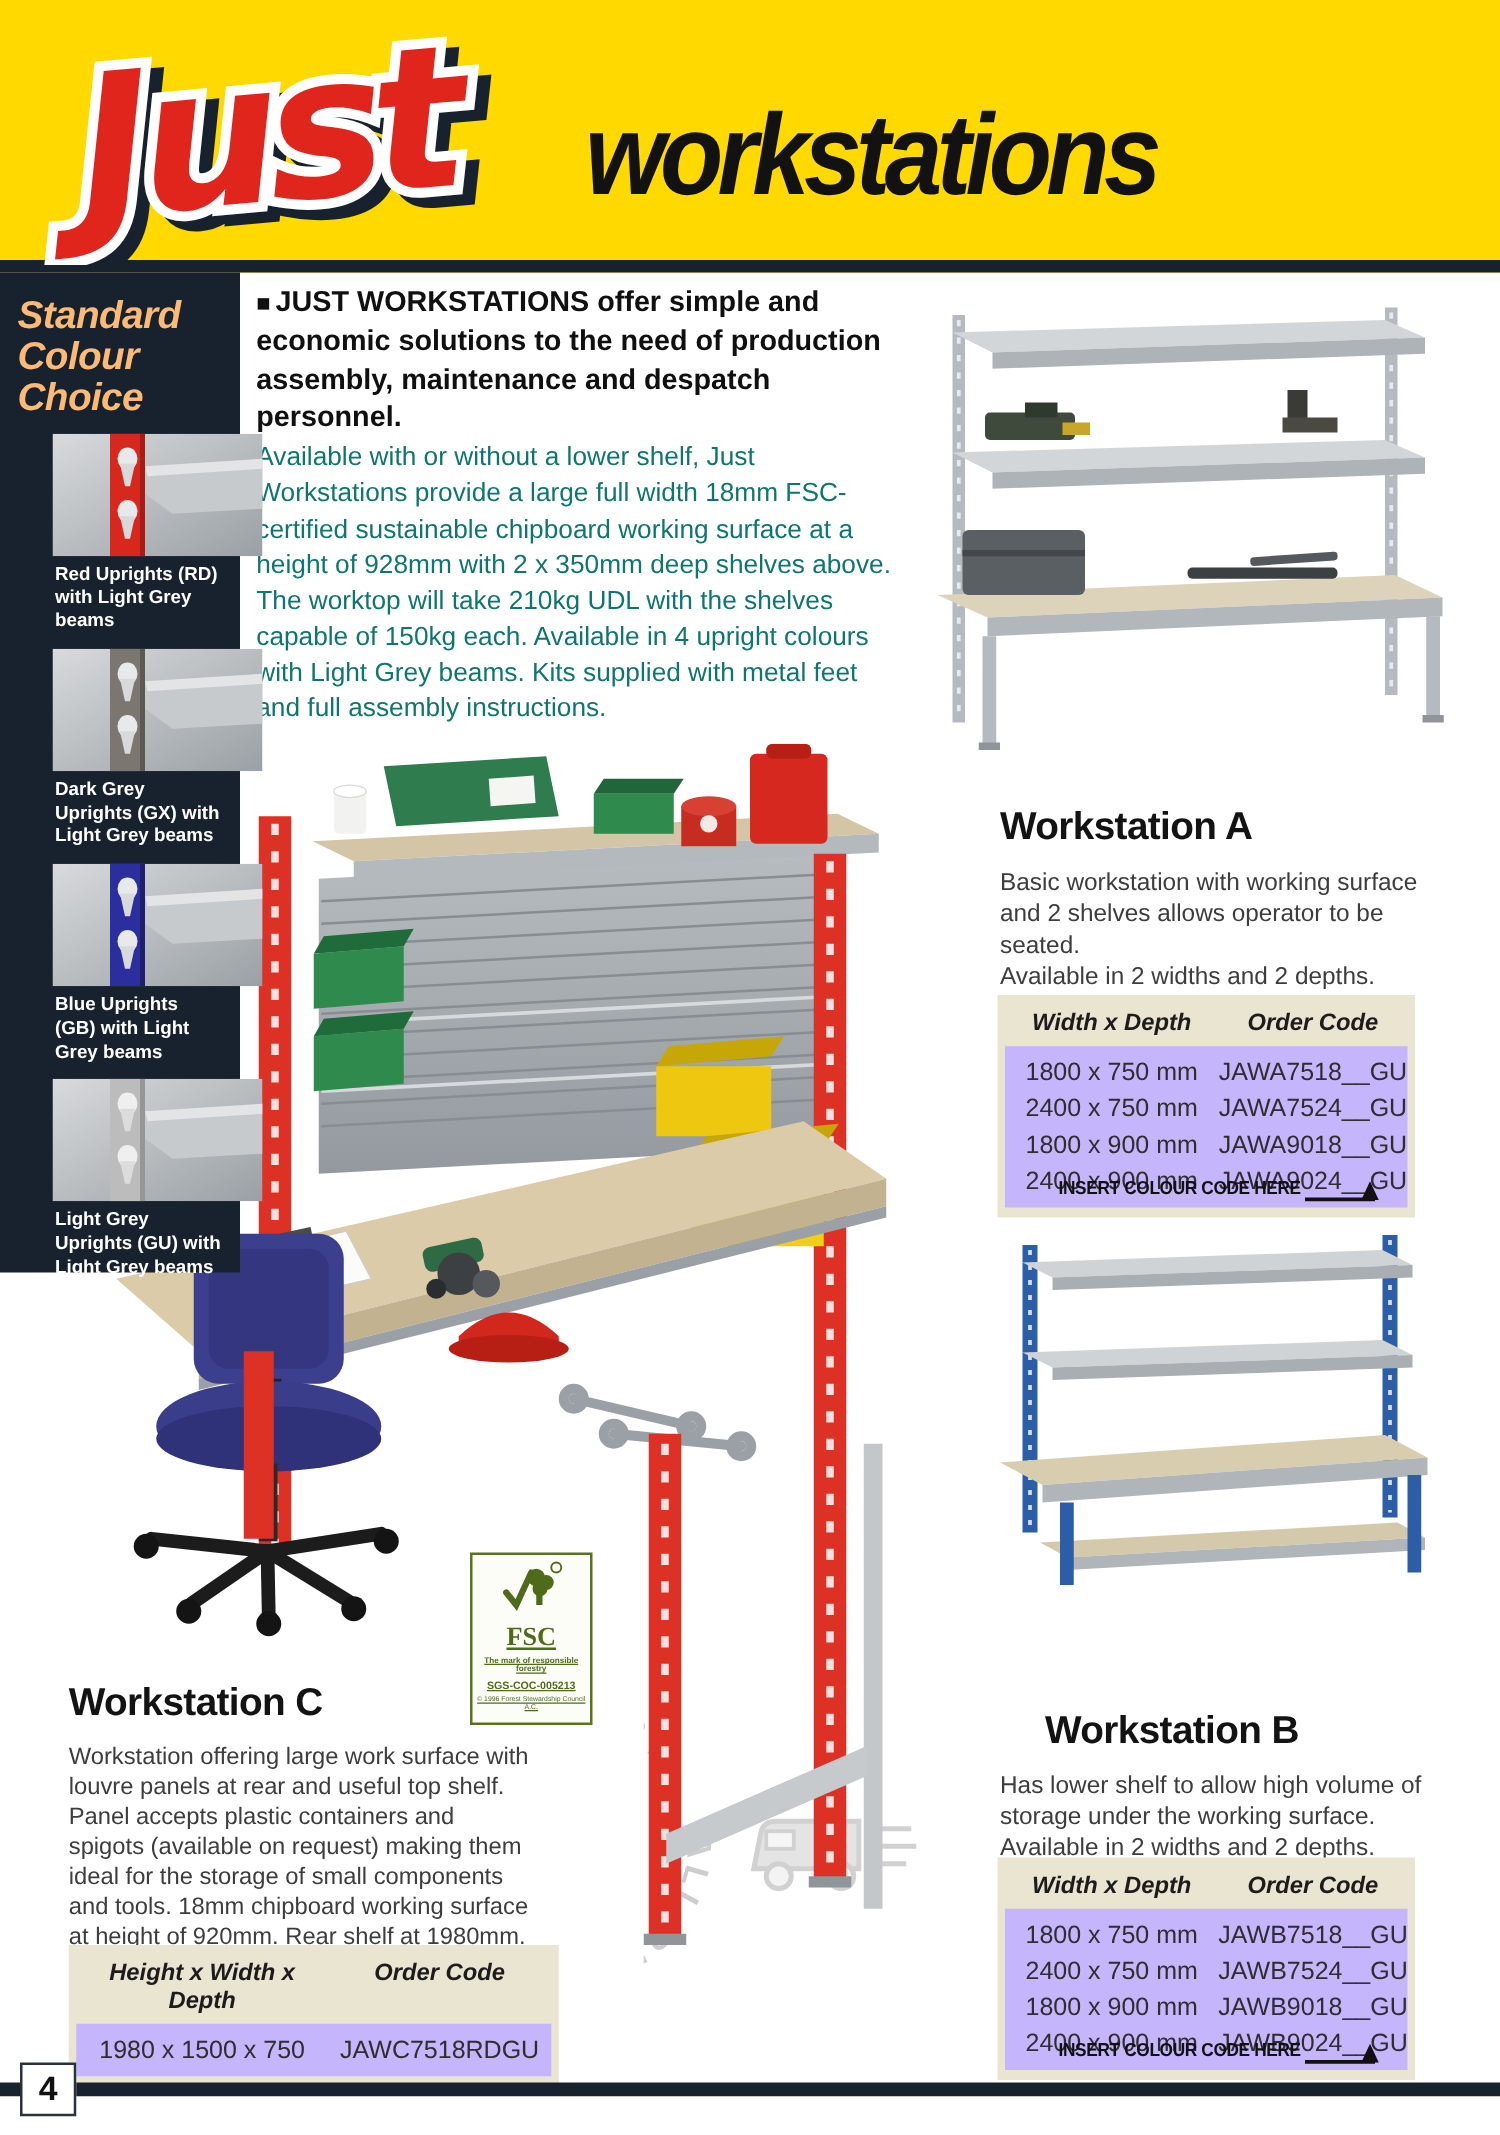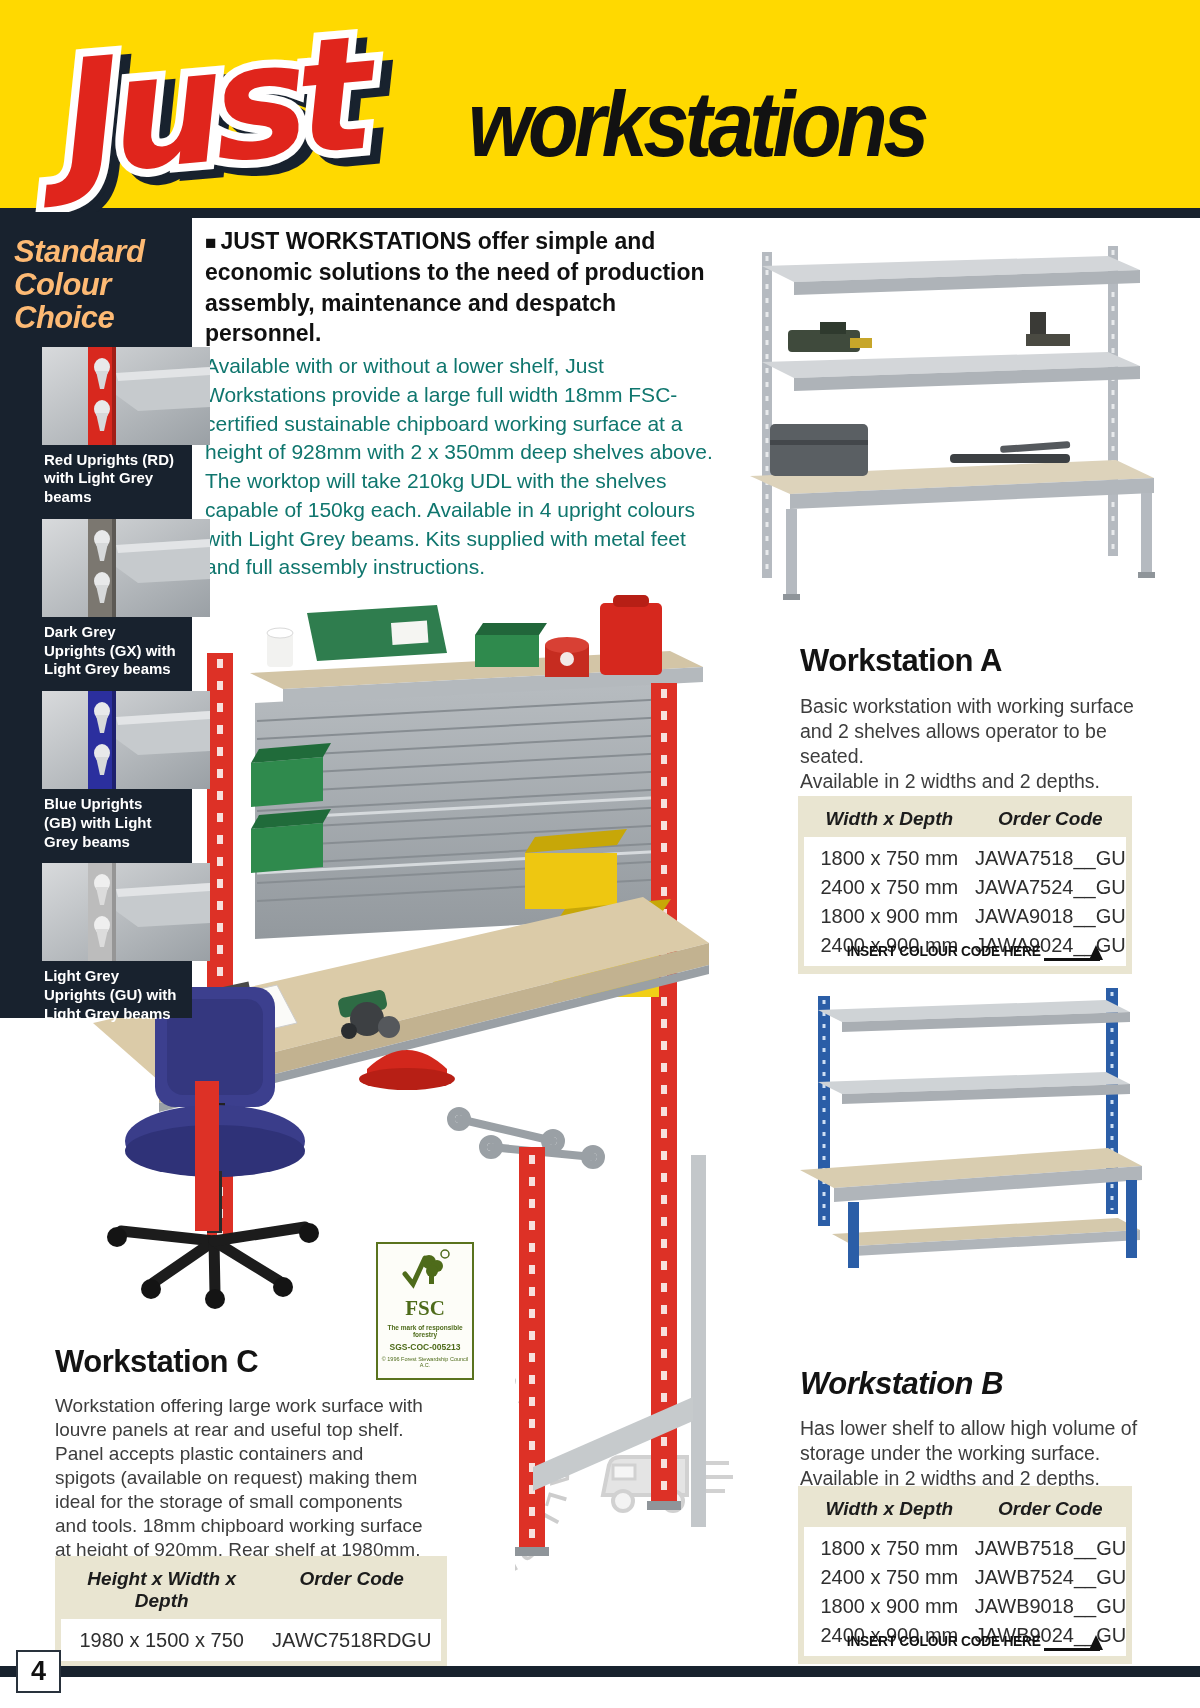--- a/index.html
+++ b/index.html
@@ -22,47 +22,47 @@
   .intro-h{position:absolute;left:205px;top:226px;width:508px;font-size:23px;font-weight:bold;color:#101010;line-height:1.34;z-index:2;}
   .bullet{font-size:19px;margin-right:4px;}
   .intro-b{position:absolute;left:205px;top:352px;width:520px;font-size:21px;color:#0f766e;line-height:1.37;z-index:2;}
 
   
   .ws-title{position:absolute;font-size:31px;font-weight:bold;color:#131313;letter-spacing:-0.5px;z-index:2;}
   .ws-desc{position:absolute;font-size:19.5px;color:#3d3d3d;line-height:1.28;z-index:2;}
   .ws-desc p{margin:0;}
   #wsa-title{left:800px;top:643px;}
   #wsa-desc{left:800px;top:694px;width:350px;}
-  #wsb-title{left:800px;top:1366px;font-style:italic;}
+  #wsb-title{left:836px;top:1366px;}
   #wsb-desc{left:800px;top:1416px;width:355px;}
   #wsc-title{left:55px;top:1344px;}
   #wsc-desc{left:55px;top:1394px;width:372px;font-size:19px;line-height:1.26;}
 
   
   .ptable{position:absolute;background:#e9e5d1;padding:4px 6px 8px;box-sizing:border-box;z-index:2;}
   #wsa-table{left:798px;top:796px;width:334px;}
   #wsb-table{left:798px;top:1486px;width:334px;}
   #wsc-table{left:55px;top:1556px;width:392px;}
   .thead{display:flex;padding:8px 0 7px;font-weight:bold;font-size:19px;color:#1c1c1c;font-style:italic;}
   .thead span,.trow span{display:block;text-align:center;}
   .thead span:nth-child(1),.trow span:nth-child(1){width:53%;}
   .thead span:nth-child(2),.trow span:nth-child(2){width:47%;}
-  .tbody{background:#ffffff;padding:7px 0 6px;}
+  .tbody{background:#c4b5fd;padding:7px 0 6px;}
   .trow{display:flex;font-size:20px;color:#2e2e2e;padding:3px 0;}
 
   
   .ccnote{position:absolute;display:flex;align-items:flex-start;justify-content:center;font-weight:bold;font-size:15px;color:#111;z-index:2;}
   #ccnote-a{left:795px;top:942px;width:340px;}
   #ccnote-b{left:795px;top:1632px;width:340px;}
   .cctext{letter-spacing:-0.3px;transform:scaleX(0.92);transform-origin:right;white-space:nowrap;}
   .ccline{position:relative;width:56px;height:16px;border-bottom:3px solid #111;margin-left:4px;}
   .ccarrow{position:absolute;right:-3px;bottom:-2px;width:0;height:0;border-left:7px solid transparent;border-right:7px solid transparent;border-bottom:15px solid #111;}
 
   
-  .fsc{position:absolute;left:376px;top:1242px;width:98px;height:138px;background:#fdfdf8;border:2px solid #5a731e;box-sizing:border-box;text-align:center;color:#4e6b1a;padding-top:4px;z-index:3;}
+  .fsc{position:absolute;left:376px;top:1242px;width:98px;height:138px;background:#fdfdf8;border:2px solid #5a731e;box-sizing:border-box;text-align:center;color:#4e6b1a;padding-top:4px;z-index:3;text-decoration:underline;}
   .fsc-name{font-family:"Liberation Serif",serif;font-weight:bold;font-size:21px;line-height:1;margin-top:-2px;}
   .fsc-tag{font-size:6.5px;font-weight:bold;margin-top:5px;}
   .fsc-cert{font-size:8.5px;font-weight:bold;margin-top:4px;}
   .fsc-foot{font-size:5.5px;margin-top:4px;}
 
   
   #photo-a{position:absolute;left:700px;top:226px;z-index:1;}
   #photo-b{position:absolute;left:788px;top:980px;z-index:1;}
   #photo-c{position:absolute;left:55px;top:595px;z-index:1;}
   #watermark{position:absolute;left:515px;top:1335px;z-index:0;}

